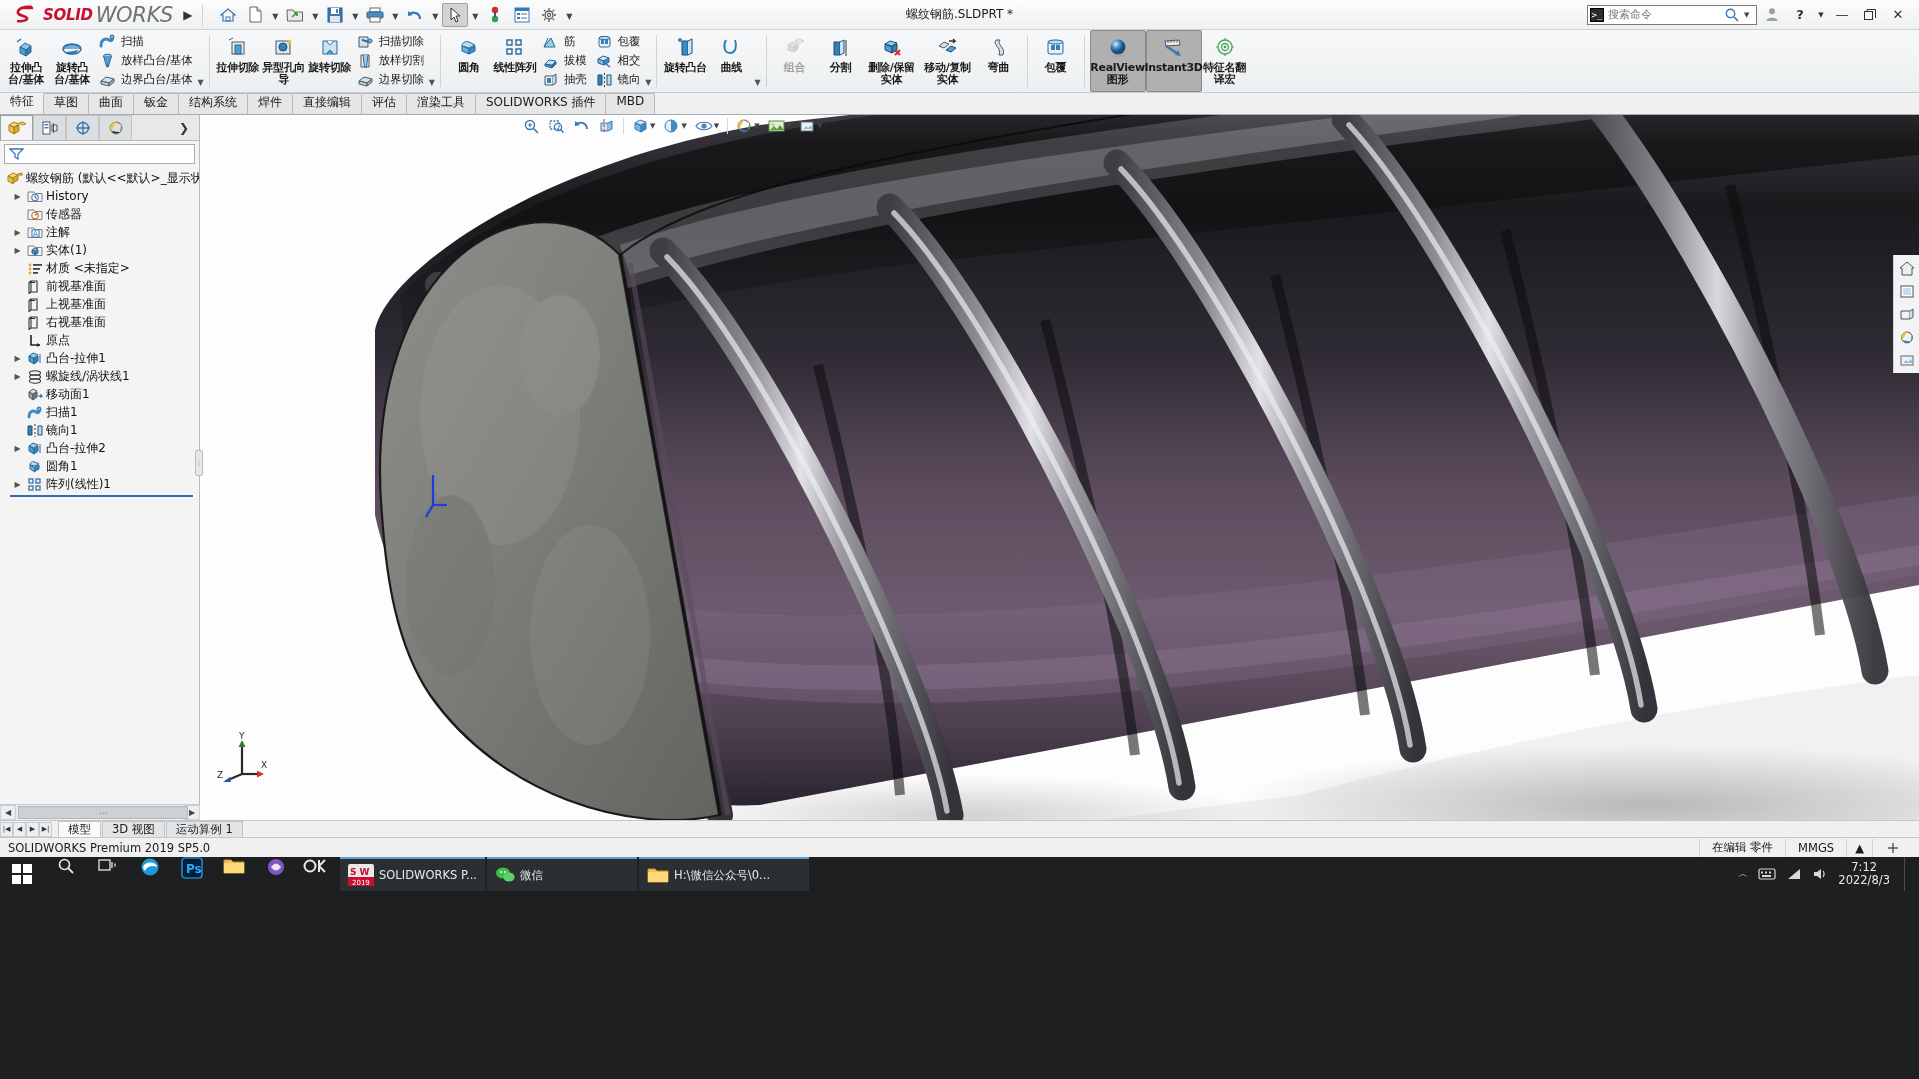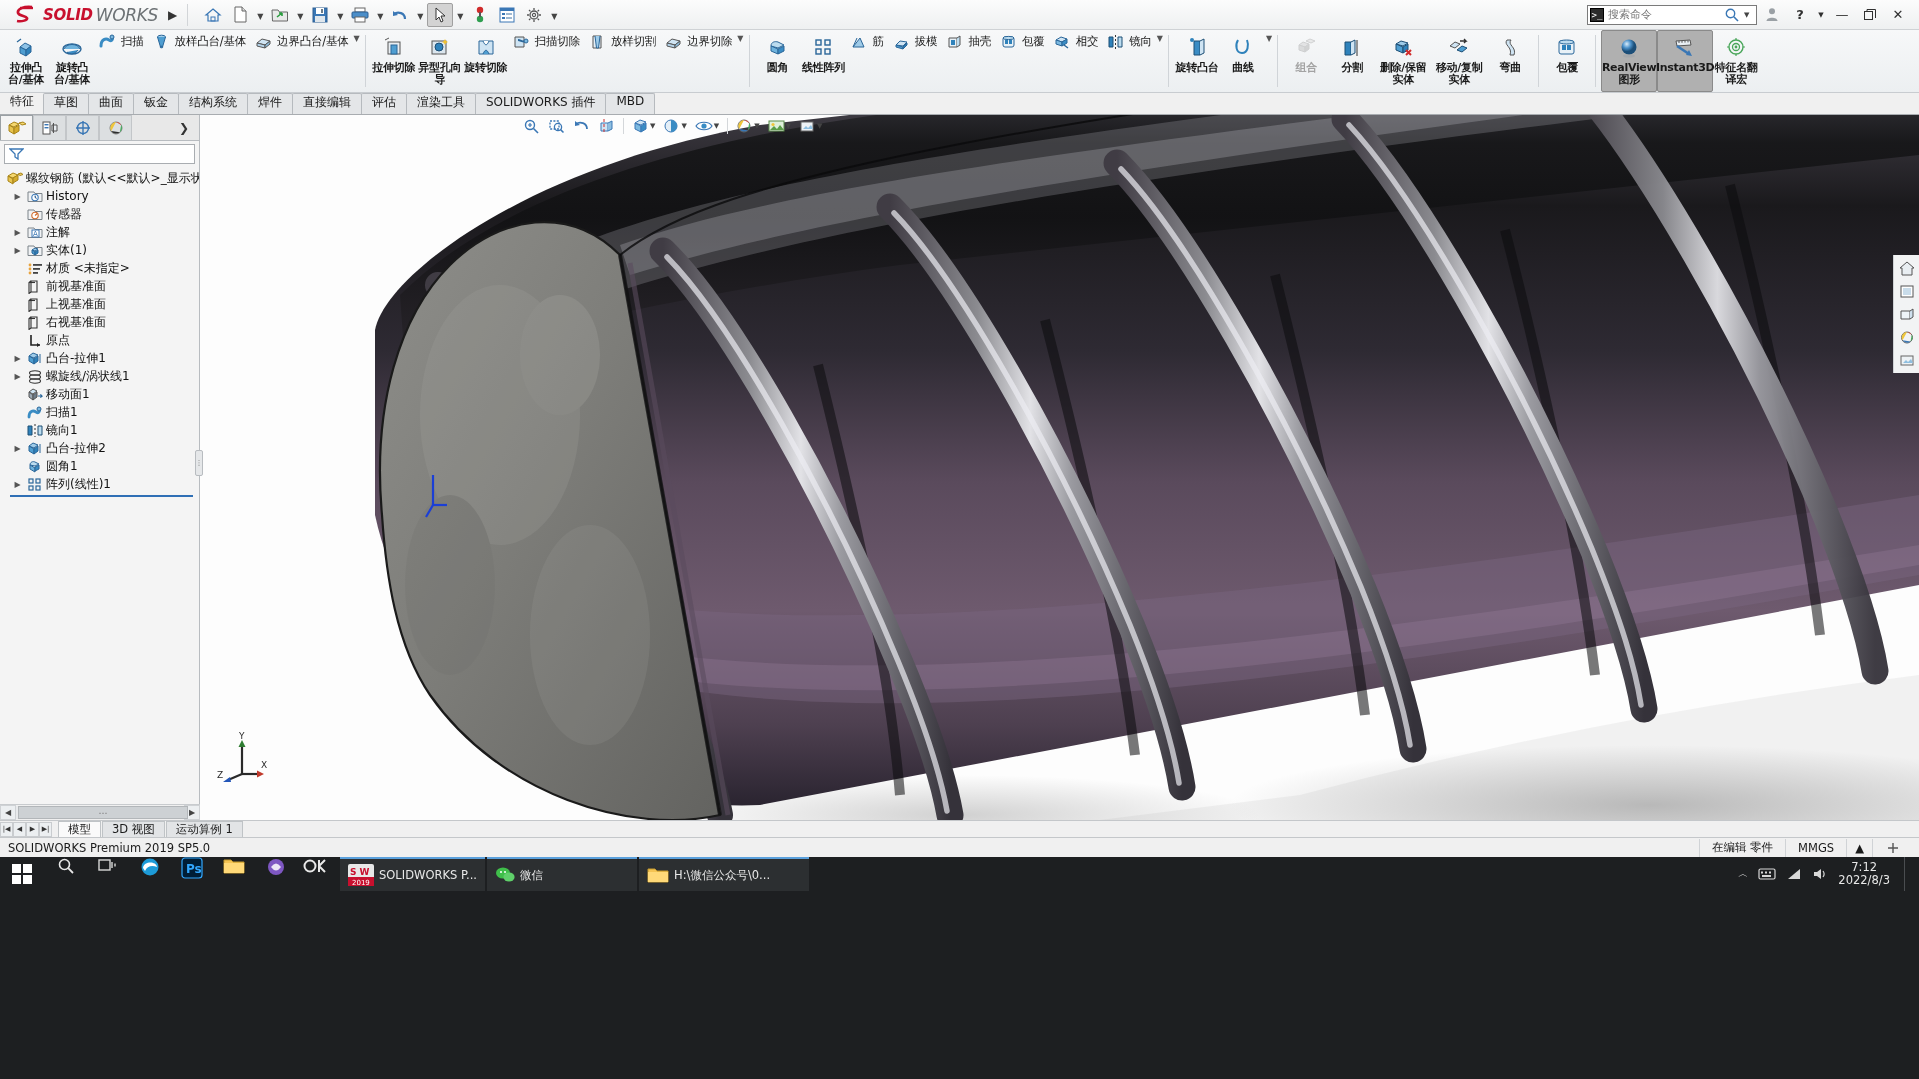--- a/index.html
+++ b/index.html
@@ -20,21 +20,21 @@
     display:flex; align-items:center;
   }
   .sw-logo{
     display:flex; align-items:center; gap:3px;
     padding:0 8px 0 14px; height:30px;
   }
   .sw-logo .solid{
     font-weight:bold; font-style:italic; font-size:15px; color:#c8102e; letter-spacing:-.3px;
   }
   .sw-logo .works{
-    font-weight:normal; font-style:italic; font-size:17px; color:#6d7275; letter-spacing:-.3px;
+    font-weight:normal; font-style:italic; font-size:21px; color:#6d7275; letter-spacing:-.3px;
   }
   .logo-arrow{ color:#333; font-size:12px; padding:0 6px 0 2px; }
   .tb-sep{ width:1px; height:22px; background:#d2d5d8; margin:0 4px; }
 
   .qat{ display:flex; align-items:center; gap:1px; padding-left:8px; }
   .qbtn{
     width:26px; height:24px; display:flex; align-items:center; justify-content:center;
     border:1px solid transparent; border-radius:2px; cursor:default;
   }
   .qbtn.sel{ background:#d3d3d3; border:1px solid #a0a0a0; }
@@ -83,21 +83,21 @@
     border:1px solid transparent; border-radius:2px;font-weight:bold;
   }
   .bigbtn .ico{ width:26px; height:26px; display:flex; align-items:center; justify-content:center; }
   .bigbtn .lbl{
     font-size:11px; line-height:11.5px; color:#1a1a1a; text-align:center;
     margin-top:1px; letter-spacing:-.3px;
   }
   .bigbtn.wide{ width:56px; }
   .bigbtn.dim .lbl{ color:#a3a3a3; }
 
-  .stack{ display:flex; flex-direction:row; justify-content:flex-start; padding-top:2px; }
+  .stack{ display:flex; flex-direction:column; justify-content:flex-start; padding-top:2px; }
   .smallrow{
     display:flex; align-items:center; gap:4px; height:19px; padding:0 4px 0 2px;
     cursor:default; border:1px solid transparent; border-radius:2px;
   }
   .smallrow .ico{ width:19px; height:18px; display:flex; align-items:center; justify-content:center; }
   .smallrow .lbl{ font-size:11.5px; color:#1a1a1a; white-space:nowrap; letter-spacing:-.2px; }
   .caret-row{ height:12px; display:flex; align-items:center; justify-content:center; font-size:8px; color:#555; }
 
   .bigbtn.sel{ background:#b0b0b0; border:1px solid #8a8a8a; }
 
@@ -341,20 +341,21 @@
               <path d="M3 3 l1.4 1.4"></path>
               <path d="M11.6 11.6 l1.4 1.4"></path>
               <path d="M13 3 l-1.4 1.4"></path>
               <path d="M4.4 11.6 l-1.4 1.4"></path>
             </g>
           </svg>
       </div>
       <div class="qcaret">▼</div>
     </div>
 
+    <div class="title-center">螺纹钢筋.SLDPRT *</div>
 
     <div class="tb-right">
       <div class="searchbox">
         <div class="cmdicon">&gt;_</div>
         <input readonly="" placeholder="搜索命令" style="">
         <svg width="16" height="16" viewBox="0 0 16 16">
             <circle cx="6.5" cy="6.5" r="4.2" fill="none" stroke="#3a77b5" stroke-width="1.4"></circle>
             <path d="M9.8 9.8 L14 14" stroke="#3a77b5" stroke-width="1.6"></path>
           </svg>
         <span style="font-size:7px;color:#444">▼</span>

